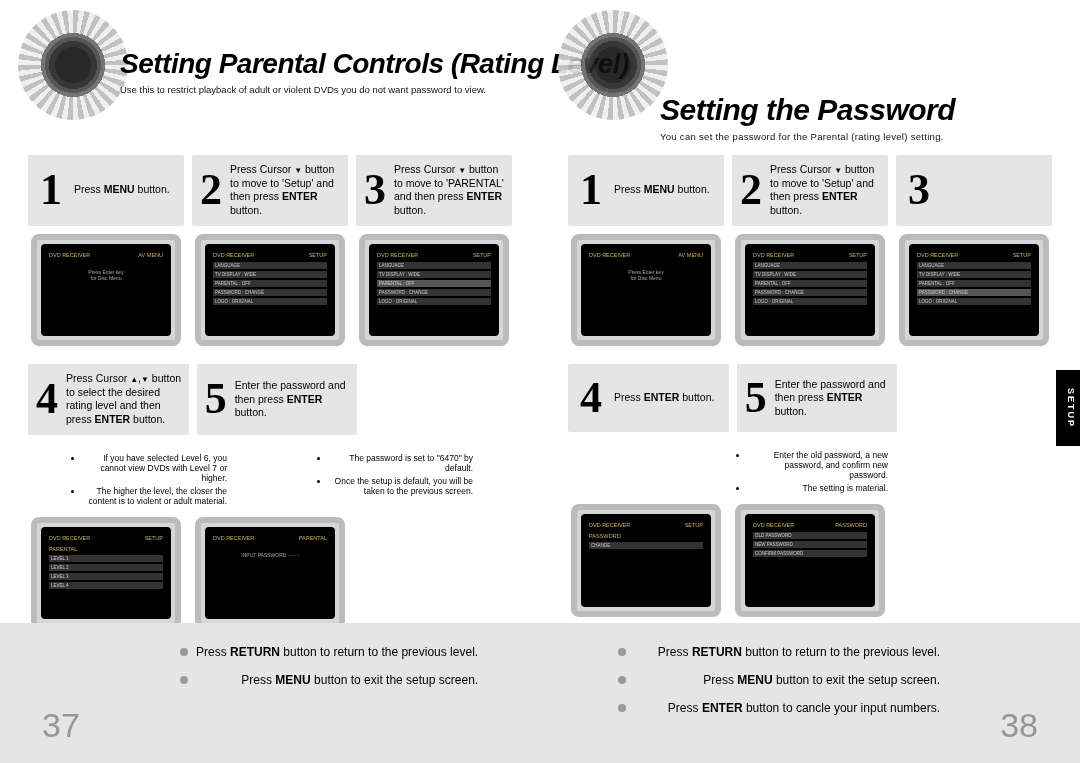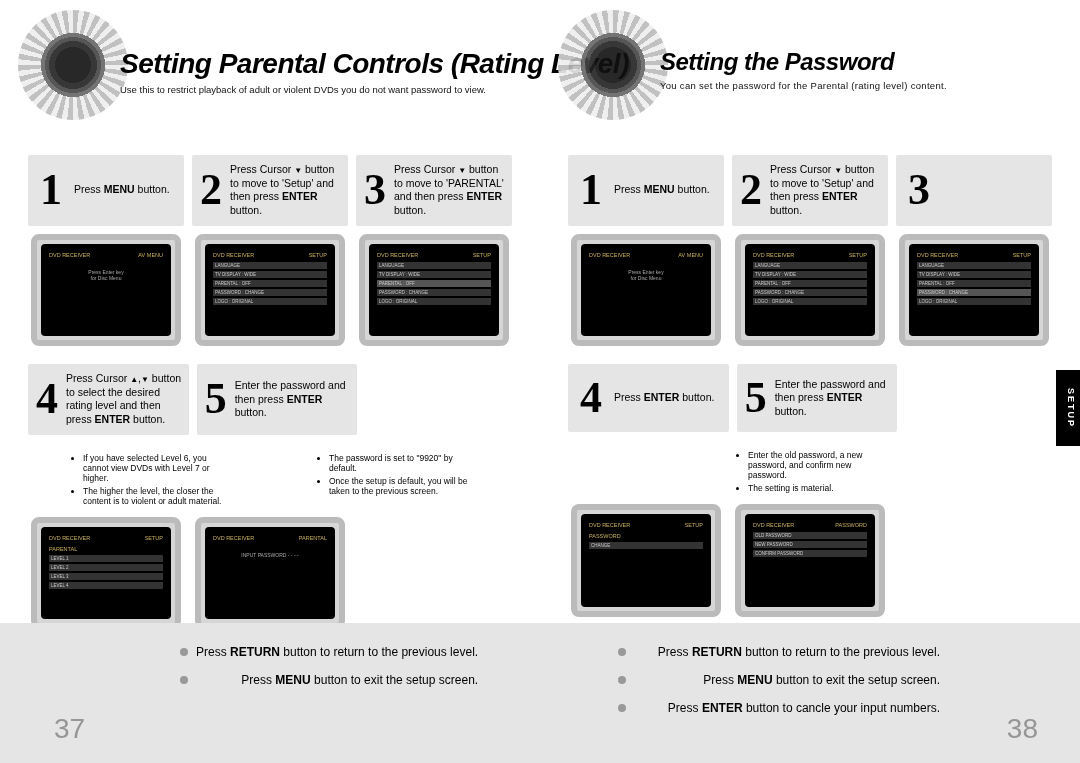--- a/index.html
+++ b/index.html
@@ -32,21 +32,21 @@
   .page-right .ornament { left: 18px; }
 
   .title-block { position: absolute; top: 48px; left: 120px; right: 8px; }
   .title {
     font-weight: bold;
     font-style: italic;
     font-size: 28px;
     letter-spacing: -0.5px;
     white-space: nowrap;
   }
-  .page-right .title { font-size: 24px; }
+  .page-right .title { font-size: 30px; margin-top: 45px; }
   .subtitle {
     font-size: 9.5px;
     margin-top: 4px;
     color: #111;
   }
   .page-right .subtitle { letter-spacing: 0.3px; }
 
   
   .step-row {
     display: flex;
@@ -117,20 +117,21 @@
   }
   .tv .panel .hdr { display:flex; justify-content:space-between; color:#c8b060; font-size:5.5px; margin-bottom:3px; }
   .tv .panel .line { height:5px; margin:1px 0; background:#333; }
   .tv .panel .line.hl { background:#555; }
   .tv .panel .msg { color:#aaa; font-size:5px; margin-top:8px; text-align:center; }
 
   .step-notes {
     font-size: 8.5px;
     margin: 10px 0 0 0;
     padding-left: 10px;
+    text-align: right;
   }
   .step-notes li { margin-bottom: 3px; list-style: disc; margin-left: 6px; }
 
   .note-badge {
     background: #000;
     color: #fff;
     font-size: 9px;
     font-weight: bold;
     padding: 2px 8px;
     display: inline-block;
@@ -141,25 +142,24 @@
   .bottom-bar {
     position: absolute;
     bottom: 0;
     left: 0; right: 0;
     height: 140px;
     background: #e5e5e5;
   }
   .page-num {
     position: absolute;
     bottom: 18px;
-    font-size: 28px;
+    font-size: 34px;
     font-family: Arial, sans-serif;
     font-weight: 300;
     color: #969696;
-    margin-left: 12px;
   }
   .page-left .page-num { left: 42px; }
   .page-right .page-num { right: 42px; }
   .bullets {
     position: absolute;
     top: 22px;
     display: flex;
     flex-direction: column;
     gap: 14px;
   }
@@ -284,21 +284,21 @@
 
     <div class="screens-row">
       <div class="screen-col">
         <ul class="step-notes under-notes">
             <li>If you have selected Level 6, you cannot view DVDs with Level 7 or higher.</li>
             <li>The higher the level, the closer the content is to violent or adult material.</li>
           </ul>
       </div>
       <div class="screen-col">
         <ul class="step-notes under-notes">
-            <li>The password is set to "9920" by default.</li>
+            <li>The password is set to "6470" by default.</li>
             <li>Once the setup is default, you will be taken to the previous screen.</li>
           </ul>
       </div>
     </div>
 
     <div class="screens-row">
       <div class="screen-col">
           <div class="tv">
             <div class="panel">
               <div class="hdr">
@@ -333,21 +333,21 @@
           <div class="blt">Press <b>RETURN</b> button to return to the previous level.</div>
           <div class="blt">Press <b>MENU</b> button to exit the setup screen.</div>
         </div>
     </div>
   </div>
 
   <div class="page page-right">
     <div class="ornament"></div>
     <div class="title-block">
       <div class="title">Setting the Password</div>
-      <div class="subtitle">You can set the password for the Parental (rating level) content.</div>
+      <div class="subtitle">You can set the password for the Parental (rating level) setting.</div>
     </div>
 
     <div class="step-row">
       <div class="step">
         <div class="step-num">1</div>
         <div class="step-text">Press <b>MENU</b> button.</div>
       </div>
       <div class="step">
         <div class="step-num">2</div>
         <div class="step-text">Press Cursor <span class="darrow"></span> button to move to 'Setup' and then press <b>ENTER</b> button.</div>

